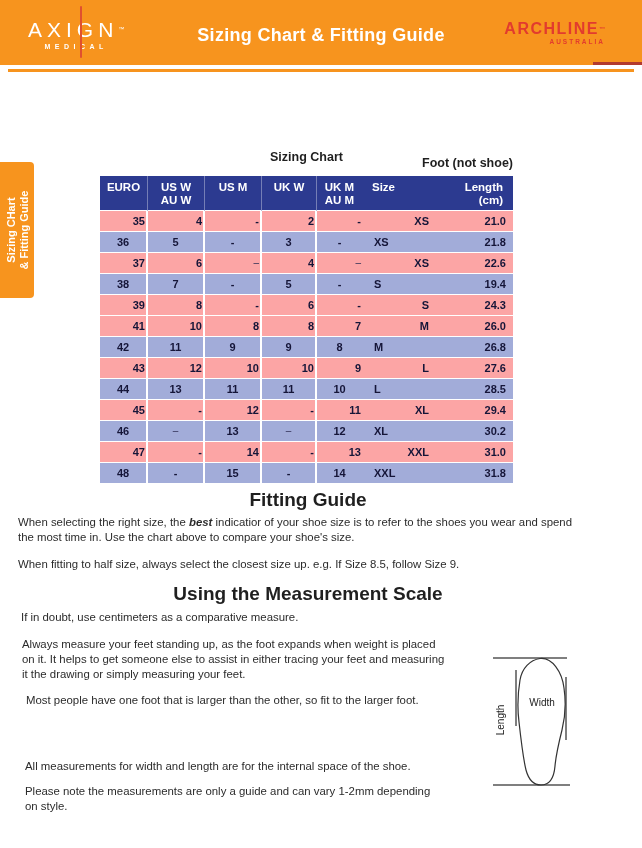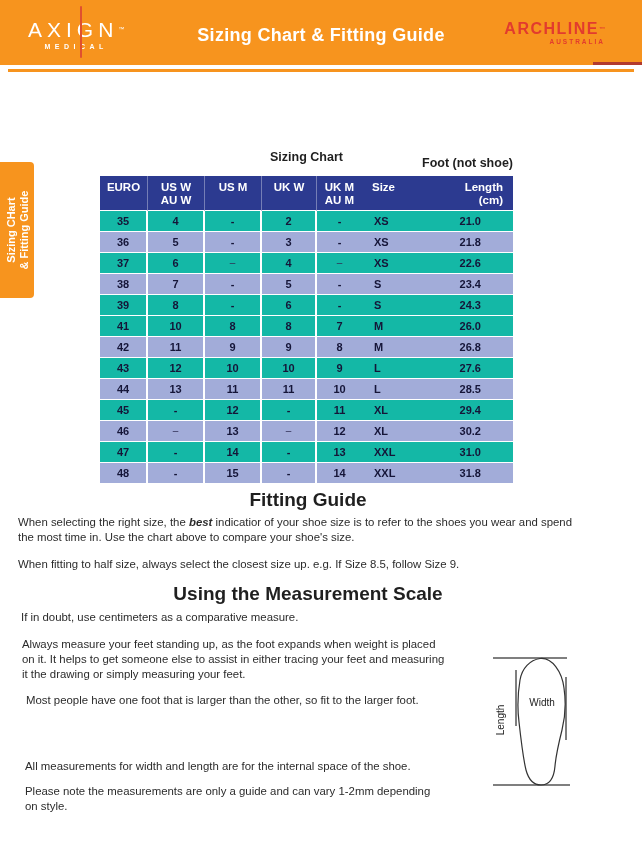--- a/index.html
+++ b/index.html
@@ -35,22 +35,22 @@
   .size-table th{background:#2C3A90;color:#fff;font-size:11.5px;font-weight:700;line-height:13px;
         vertical-align:top;padding:5px 0 3px 0;height:34px;box-sizing:border-box;text-align:center;
         border-bottom:1px solid #fff;}
   .size-table thead th:nth-child(-n+4){border-right:1px solid rgba(255,255,255,.35);}
   .size-table th:nth-child(6){text-align:left;padding-left:10px;}
   .size-table th:nth-child(7){text-align:right;padding-right:10px;}
   .size-table td{height:18px;box-sizing:border-box;border-bottom:1px solid #fff;
         font-size:11px;font-weight:700;color:#151538;text-align:center;line-height:18px;}
   .size-table tbody td:nth-child(-n+4){border-right:2px solid #fff;}
   .size-table td:nth-child(6){text-align:left;padding-left:12px;}
-  .size-table td:nth-child(7){text-align:right;padding-right:32px;}
-  .size-table tr.teal td{background:#14b8a6;}
+  .size-table td:nth-child(7){text-align:right;padding-right:7px;}
+  .size-table tr.teal td{background:#fca5a5;text-align:right;}
   .size-table tr.peri td{background:#A2ACD9;}
   .size-table td.light{font-weight:400;font-size:10px;color:#2f2f55;}
   
   .h-center{position:absolute;left:0;width:616px;text-align:center;font-size:19px;
         font-weight:700;color:#1f1f1f;}
   .para{position:absolute;font-size:11.4px;color:#2b2b2b;}
   .pline{white-space:nowrap;line-height:15px;}
   .pline b{font-weight:700;font-style:italic;}
   
   .diagram{position:absolute;left:488px;top:630px;width:155px;height:165px;}
@@ -154,21 +154,21 @@
           <td>XS</td>
           <td>22.6</td>
         </tr>
         <tr class="peri">
           <td>38</td>
           <td>7</td>
           <td>-</td>
           <td>5</td>
           <td>-</td>
           <td>S</td>
-          <td>23.4</td>
+          <td>19.4</td>
         </tr>
         <tr class="teal">
           <td>39</td>
           <td>8</td>
           <td>-</td>
           <td>6</td>
           <td>-</td>
           <td>S</td>
           <td>24.3</td>
         </tr>

